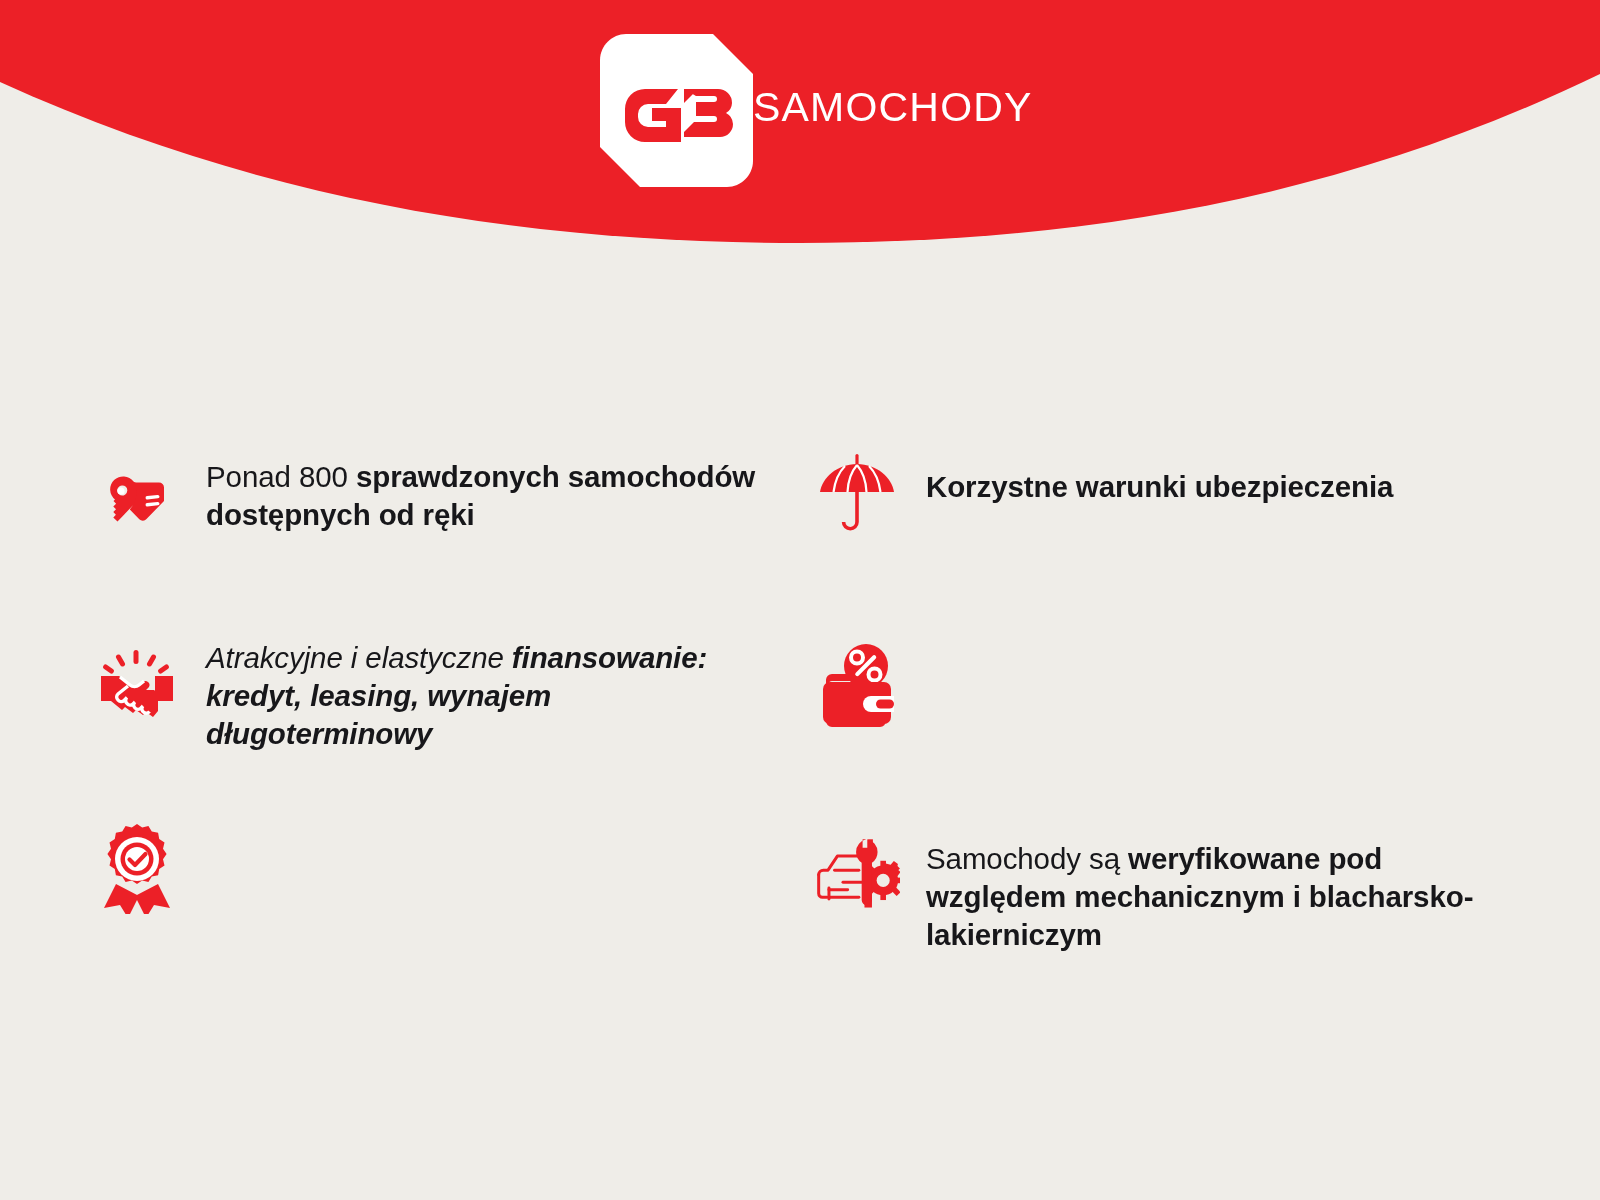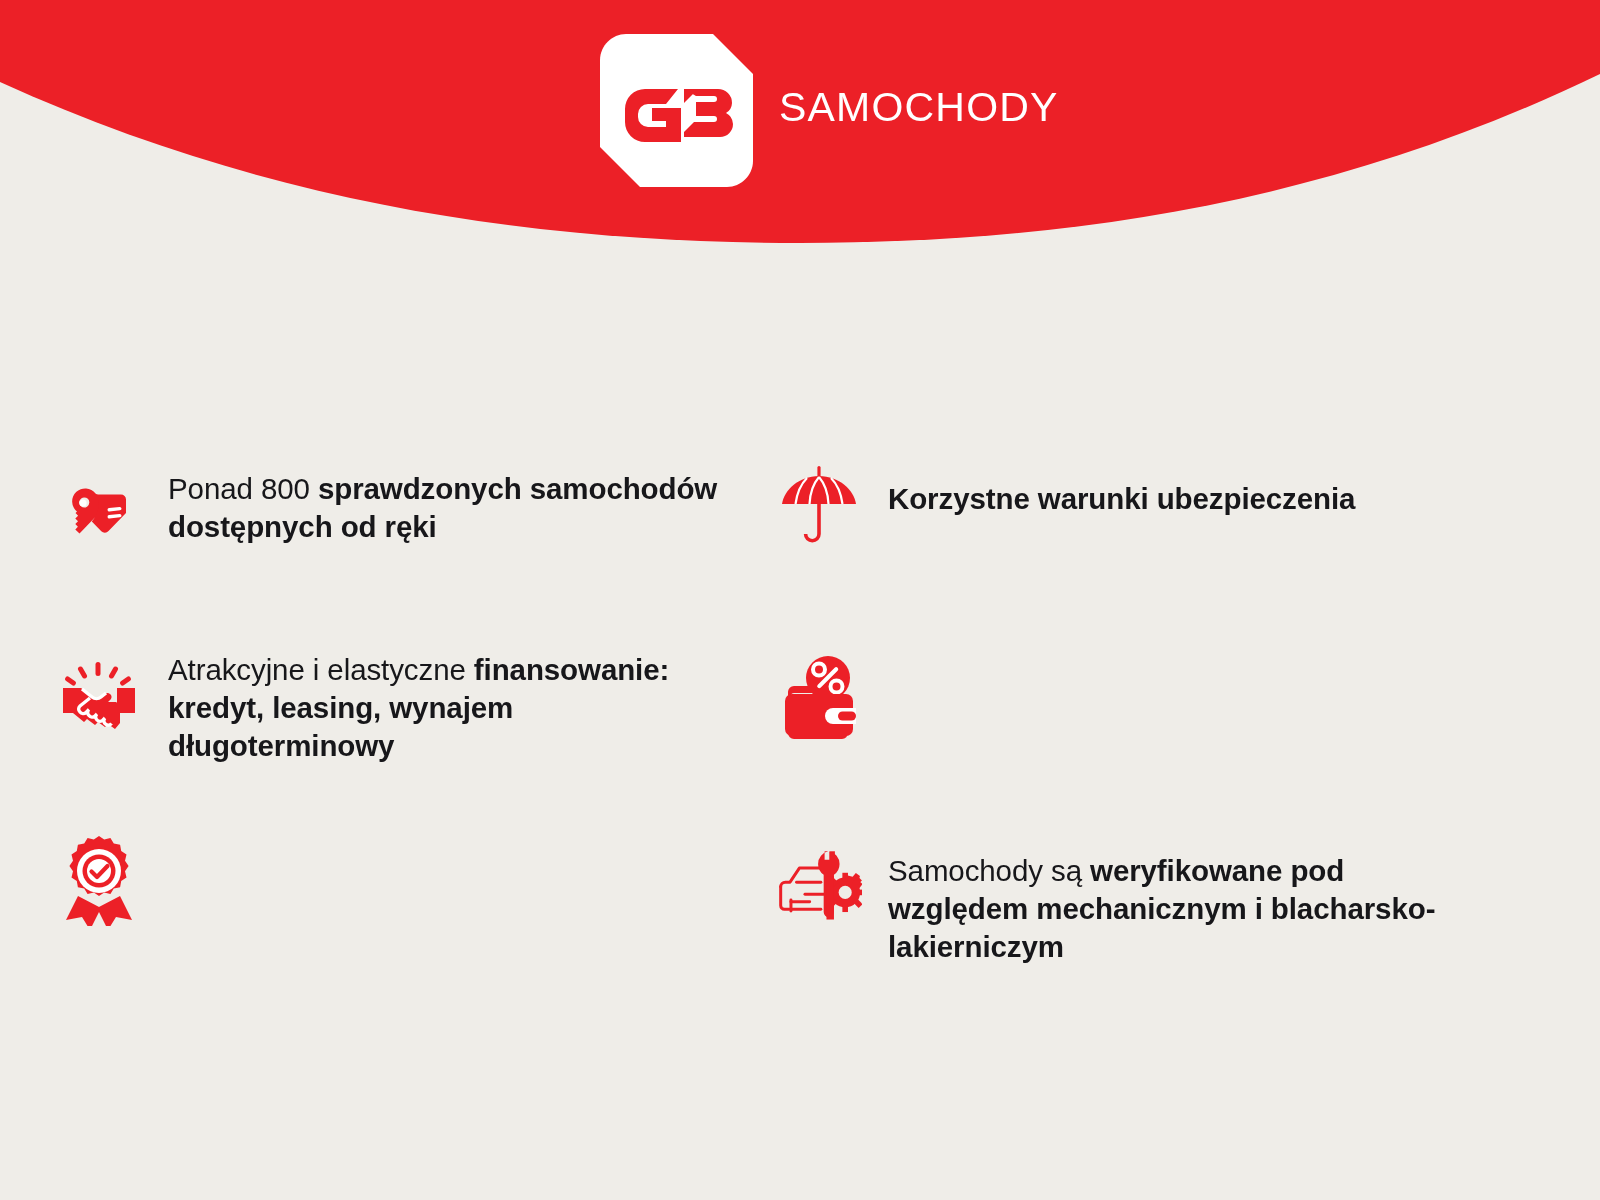--- a/index.html
+++ b/index.html
@@ -26,21 +26,20 @@
   }
   .header-band svg {
     display: block;
   }
   .logo-lockup {
     position: absolute;
     top: 34px;
     left: 600px;
     display: flex;
     align-items: center;
-    gap: 26px;
     z-index: 5;
     justify-content: space-between;
   }
   .logo-mark {
     width: 153px;
     height: 153px;
     position: relative;
   }
   .logo-wordmark {
     color: #ffffff;
@@ -57,27 +56,27 @@
     font-size: 41px;
     font-weight: 700;
     letter-spacing: 1.2px;
     display: block;
     margin-top: 6px;
   }
 
   
   .benefits {
     position: absolute;
-    top: 452px;
+    top: 440px;
     left: 0;
     width: 1600px;
     display: grid;
     grid-template-columns: 720px 720px;
     column-gap: 0px;
-    padding-left: 56px;
+    padding-left: 94px;
     box-sizing: border-box;
   }
   .col {
     display: flex;
     flex-direction: column;
   }
   .col-left .benefit { height: 185px; }
   .col-right .benefit { height: 185px; }
 
   .benefit {
@@ -103,21 +102,21 @@
     letter-spacing: -0.1px;
     padding-top: 2px;
   }
   .benefit-text .reg { font-weight: 400; }
   .benefit-text .bold { font-weight: 700; }
 
   
   .row-a .benefit-icon { margin-top: 18px; }
   .row-a .benefit-text { margin-top: 16px; }
   .row-b .benefit-icon { margin-top: 12px; }
-  .row-b .benefit-text { margin-top: 12px; }
+  .row-b .benefit-text { margin-top: 12px; font-style: italic; }
   .row-c .benefit-icon { margin-top: 10px; }
   .row-c .benefit-text { margin-top: 10px; }
 
   .r1 .benefit-icon { margin-top: 6px; }
   .r1 .benefit-text { margin-top: 26px; }
   .r2 .benefit-icon { margin-top: 12px; }
   .r2 .benefit-text { margin-top: 2px; }
   .r3 .benefit-icon { margin-top: 14px; }
   .r3 .benefit-text { margin-top: 28px; }
 </style>

